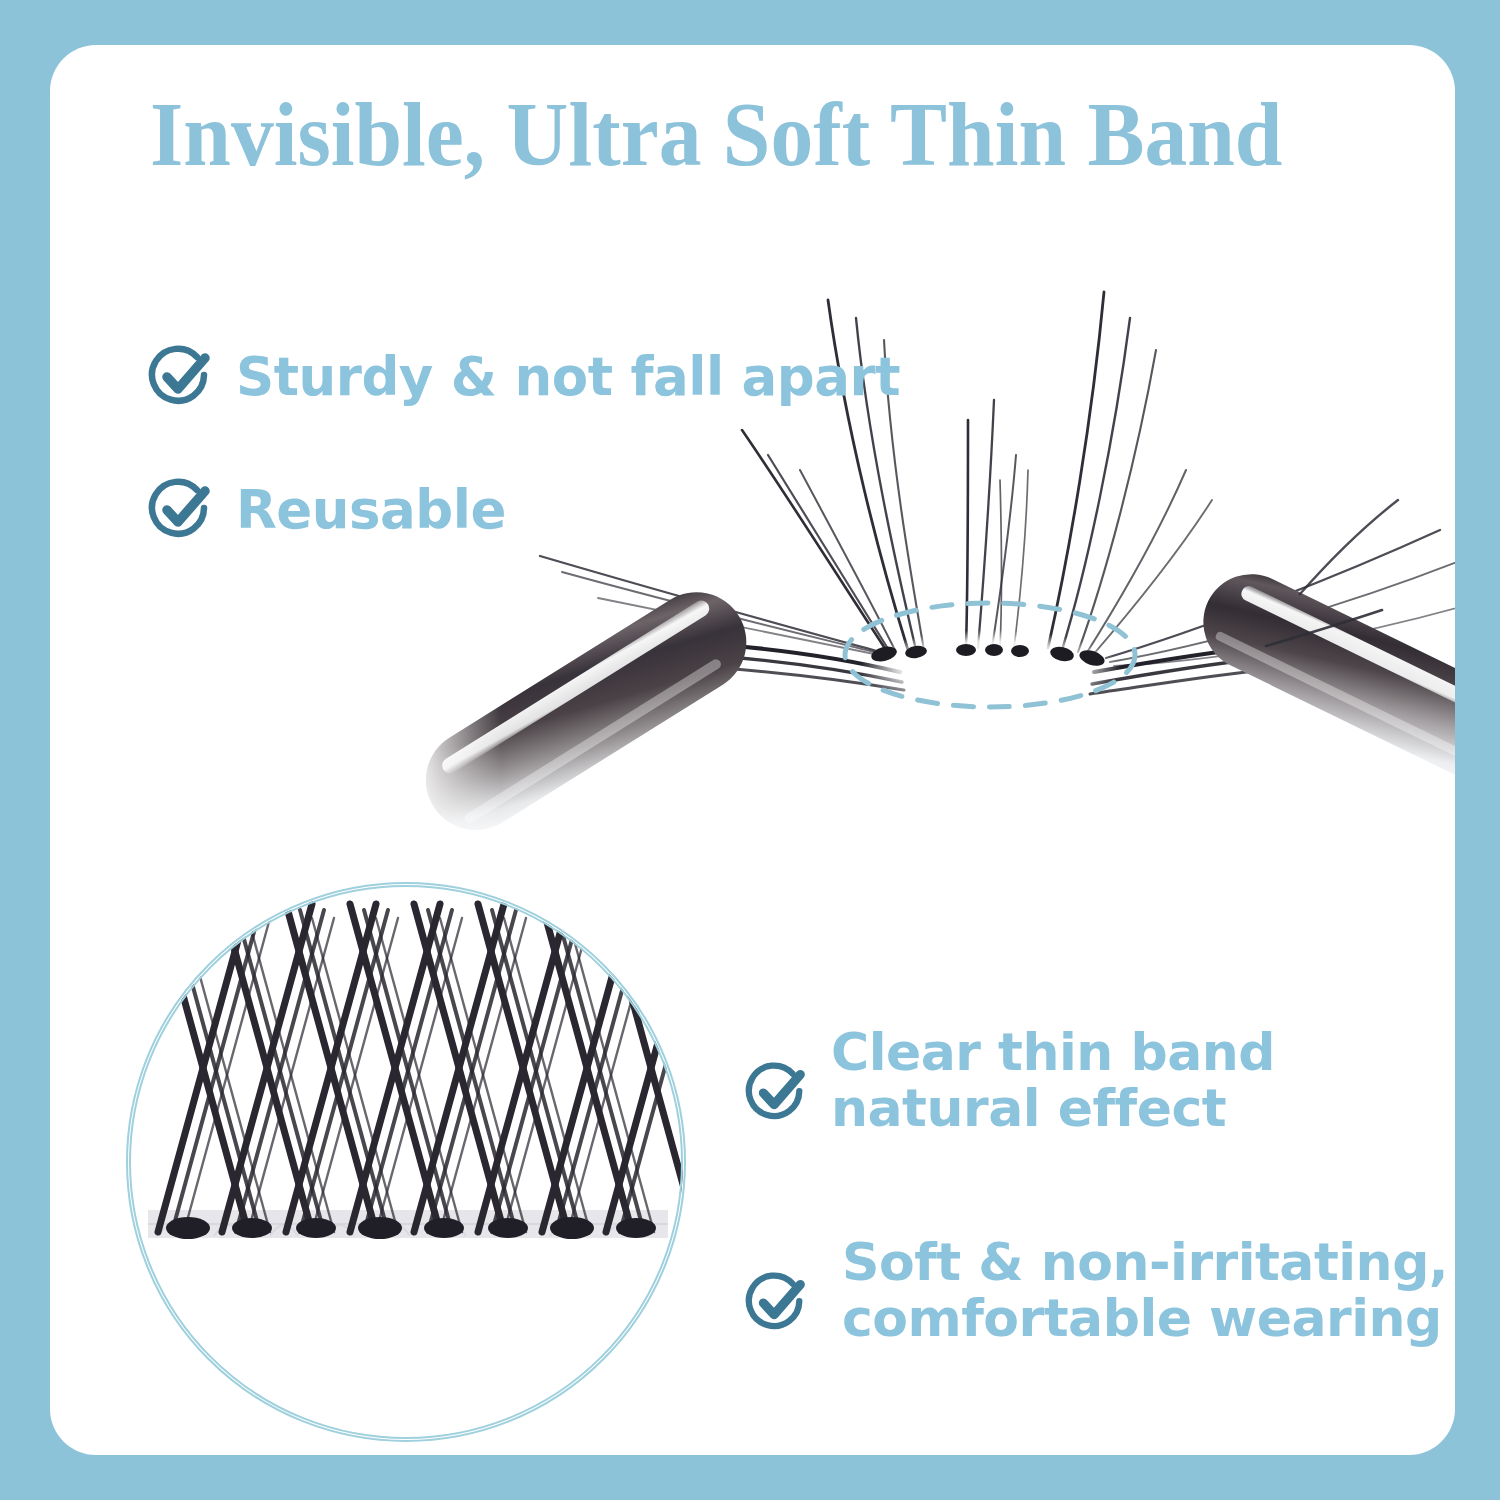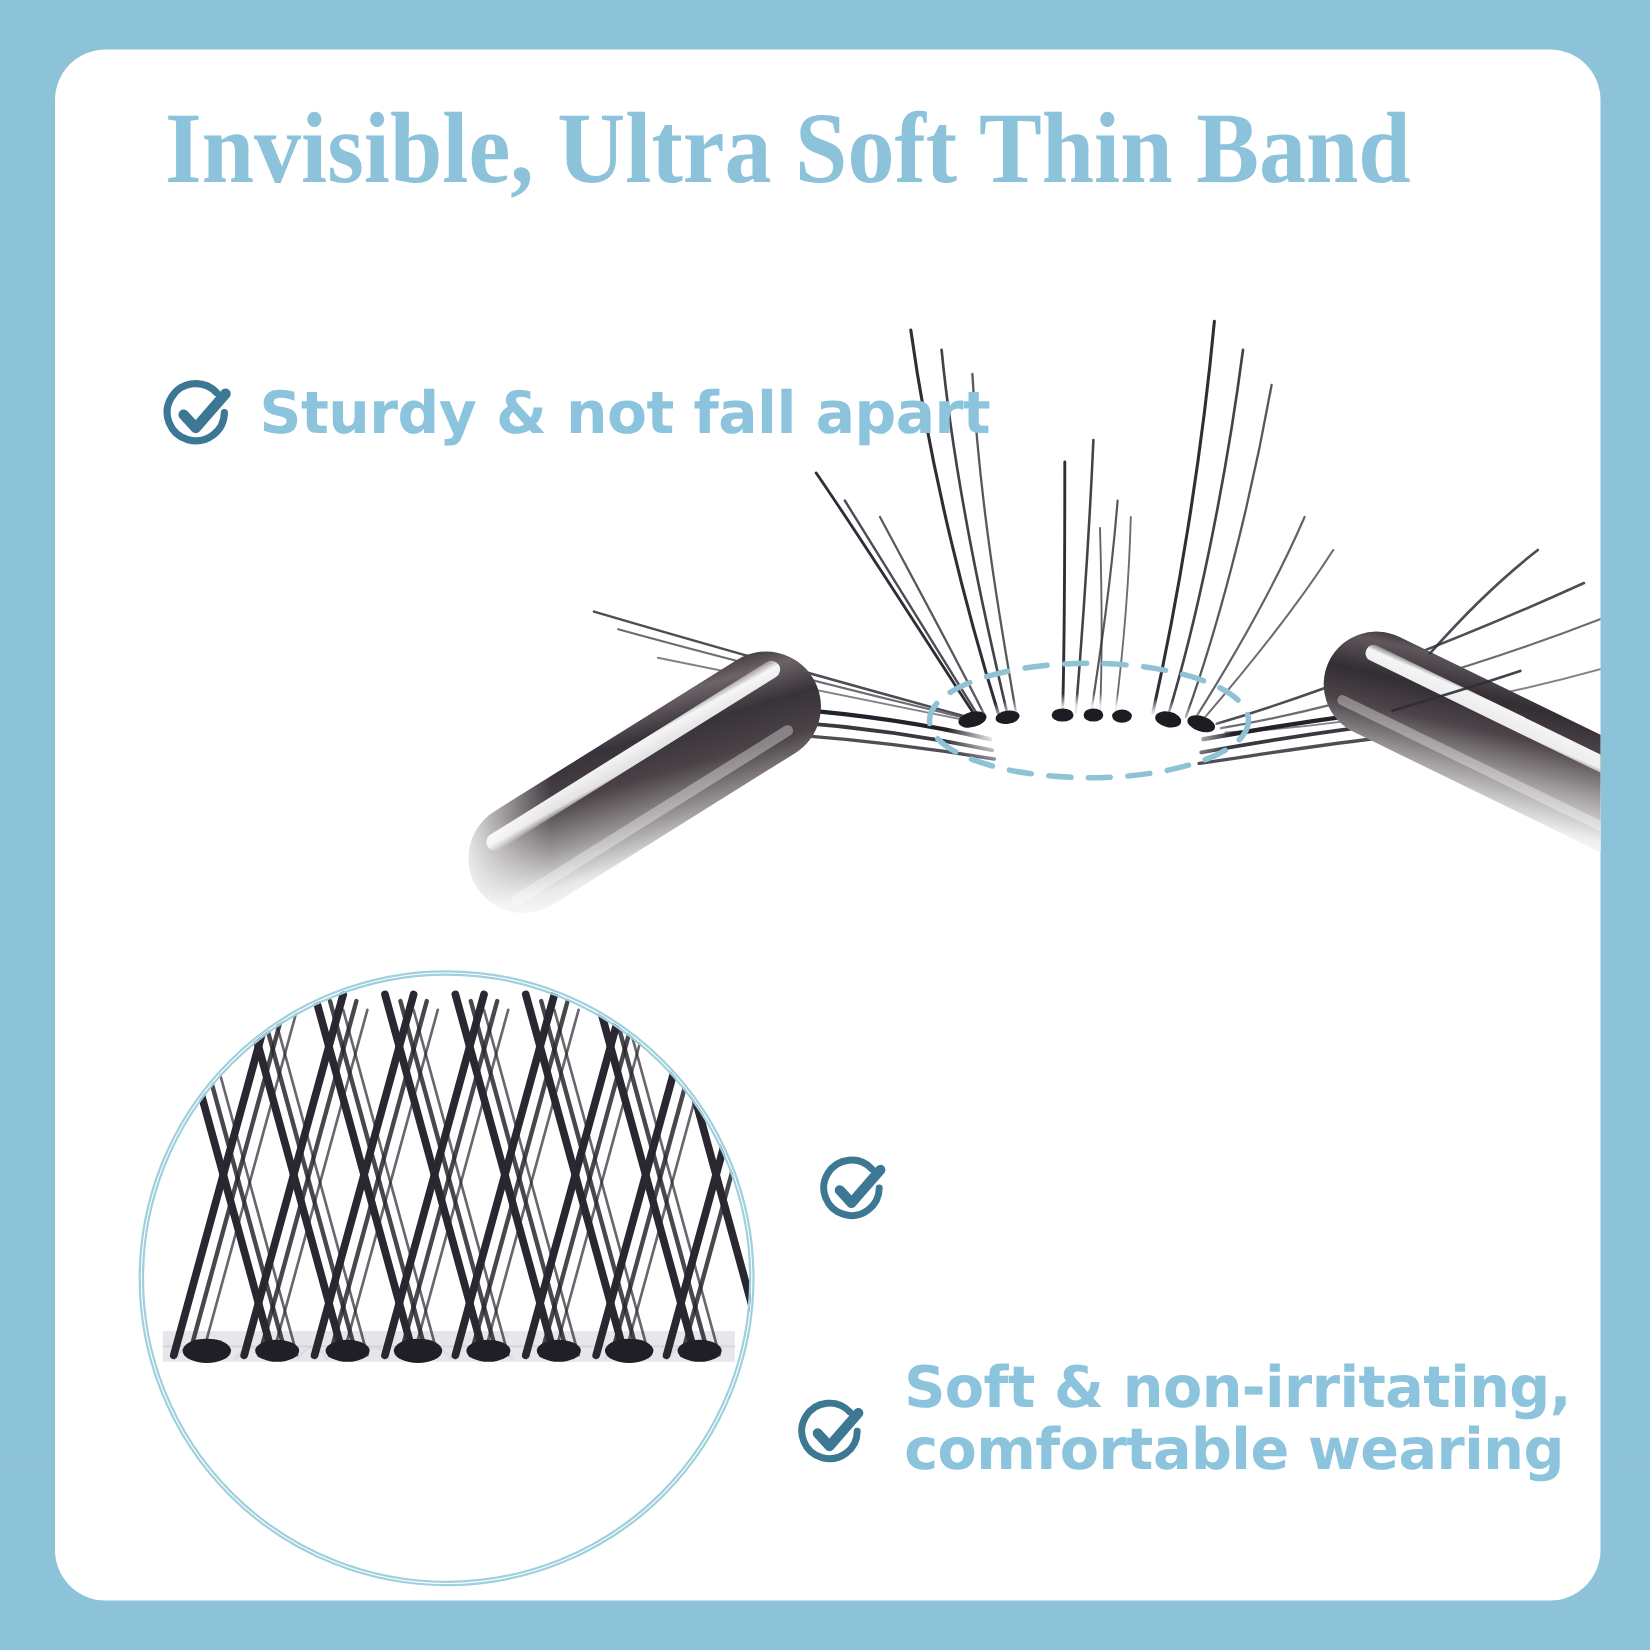--- a/index.html
+++ b/index.html
@@ -44,21 +44,21 @@
     letter-spacing:-0.5px;
   }
 
   #feat-sturdy{left:148px;top:344px;}
   #feat-sturdy .ftxt{font-size:53px;}
   #feat-reuse{left:148px;top:477px;}
   #feat-reuse .ftxt{font-size:53px;}
 
   #feat-clear{left:745px;top:1024px;}
   #feat-clear .ftxt{font-size:52px;}
-  #feat-soft{left:725px;top:1234px;gap:33px;}
+  #feat-soft{left:745px;top:1234px;gap:33px;}
   #feat-soft .ftxt{font-size:52px;}
 
   
   .photo{position:absolute;left:0;top:0;width:1500px;height:1500px;pointer-events:none;}
 
   
   .inset{
     position:absolute;left:126px;top:882px;width:556px;height:556px;
     border-radius:50%;
     border:2px solid #9fd0dd;
@@ -205,26 +205,35 @@
   </svg>
 
   <div class="feature" id="feat-sturdy">
     <svg class="chk" width="66" height="66" viewBox="0 0 66 66">
       <path d="M49 13 A26 26 0 1 0 56 31" fill="none" stroke="#3c7794" stroke-width="6.5" stroke-linecap="round"></path>
       <path d="M19 33 L30 45 L57 14" fill="none" stroke="#3c7794" stroke-width="9.5" stroke-linecap="round" stroke-linejoin="round"></path>
     </svg>
     <div class="ftxt">Sturdy &amp; not fall apart</div>
   </div>
 
+  <div class="feature" id="feat-reuse">
+    <svg class="chk" width="66" height="66" viewBox="0 0 66 66">
+      <path d="M49 13 A26 26 0 1 0 56 31" fill="none" stroke="#3c7794" stroke-width="6.5" stroke-linecap="round"></path>
+      <path d="M19 33 L30 45 L57 14" fill="none" stroke="#3c7794" stroke-width="9.5" stroke-linecap="round" stroke-linejoin="round"></path>
+    </svg>
+    <div class="ftxt">Reusable</div>
+  </div>
 
   <div class="feature" id="feat-clear">
     <svg class="chk" width="64" height="64" viewBox="0 0 66 66" style="margin-top:26px">
       <path d="M49 13 A26 26 0 1 0 56 31" fill="none" stroke="#3c7794" stroke-width="6.5" stroke-linecap="round"></path>
       <path d="M19 33 L30 45 L57 14" fill="none" stroke="#3c7794" stroke-width="9.5" stroke-linecap="round" stroke-linejoin="round"></path>
     </svg>
+    <div class="ftxt">Clear thin band
+natural effect</div>
   </div>
 
   <div class="feature" id="feat-soft">
     <svg class="chk" width="64" height="64" viewBox="0 0 66 66" style="margin-top:26px">
       <path d="M49 13 A26 26 0 1 0 56 31" fill="none" stroke="#3c7794" stroke-width="6.5" stroke-linecap="round"></path>
       <path d="M19 33 L30 45 L57 14" fill="none" stroke="#3c7794" stroke-width="9.5" stroke-linecap="round" stroke-linejoin="round"></path>
     </svg>
     <div class="ftxt">Soft &amp; non-irritating,
 comfortable wearing</div>
   </div>

